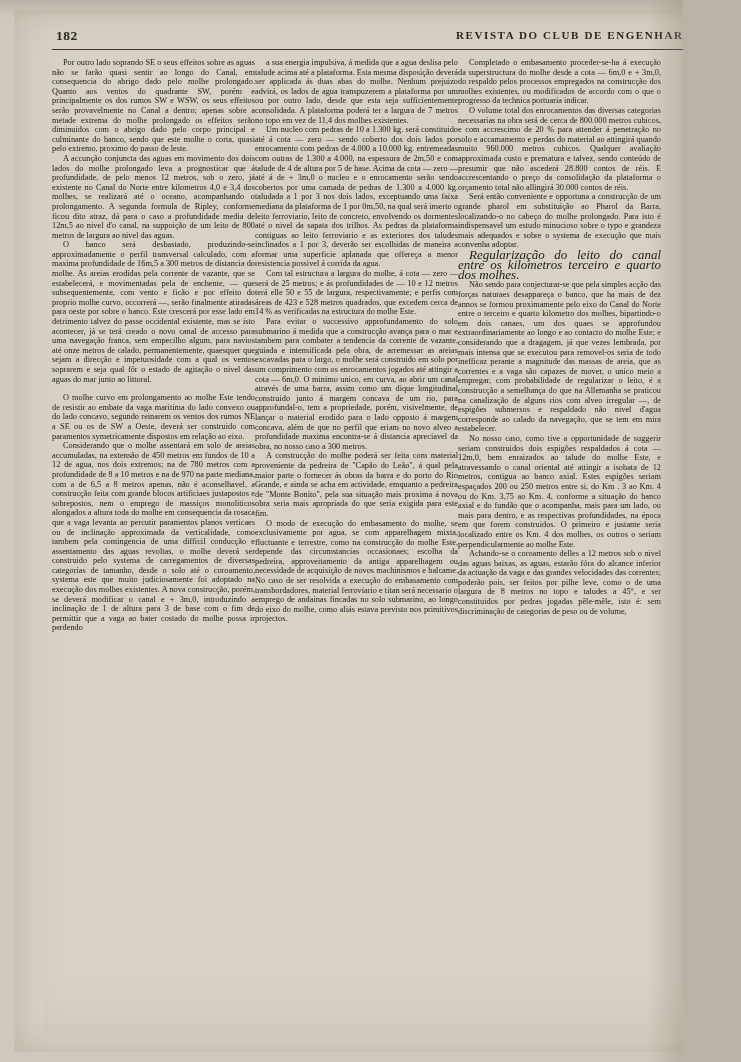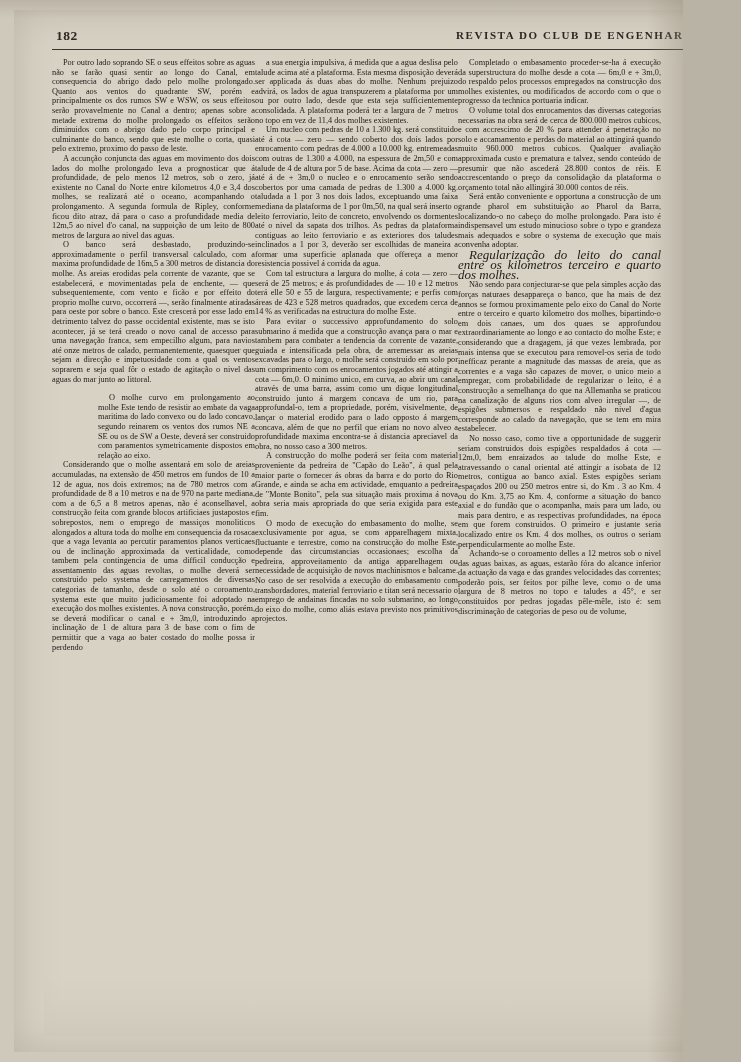--- a/index.html
+++ b/index.html
@@ -79,21 +79,20 @@
     color: #22201c;
     hyphens: auto;
   }
   .col p {
     margin: 0 0 0 0;
     text-indent: 11px;
     text-align: justify;
   }
   .col p.gap-before {
     margin-top: 9px;
-    margin-left: 46px;
   }
   .sec-title {
     margin: 11px 0 7px 0;
     font-size: 13px;
     line-height: 10.2px;
     font-style: italic;
     text-align: center;
     text-indent: 0;
     color: #22201c;
   }

